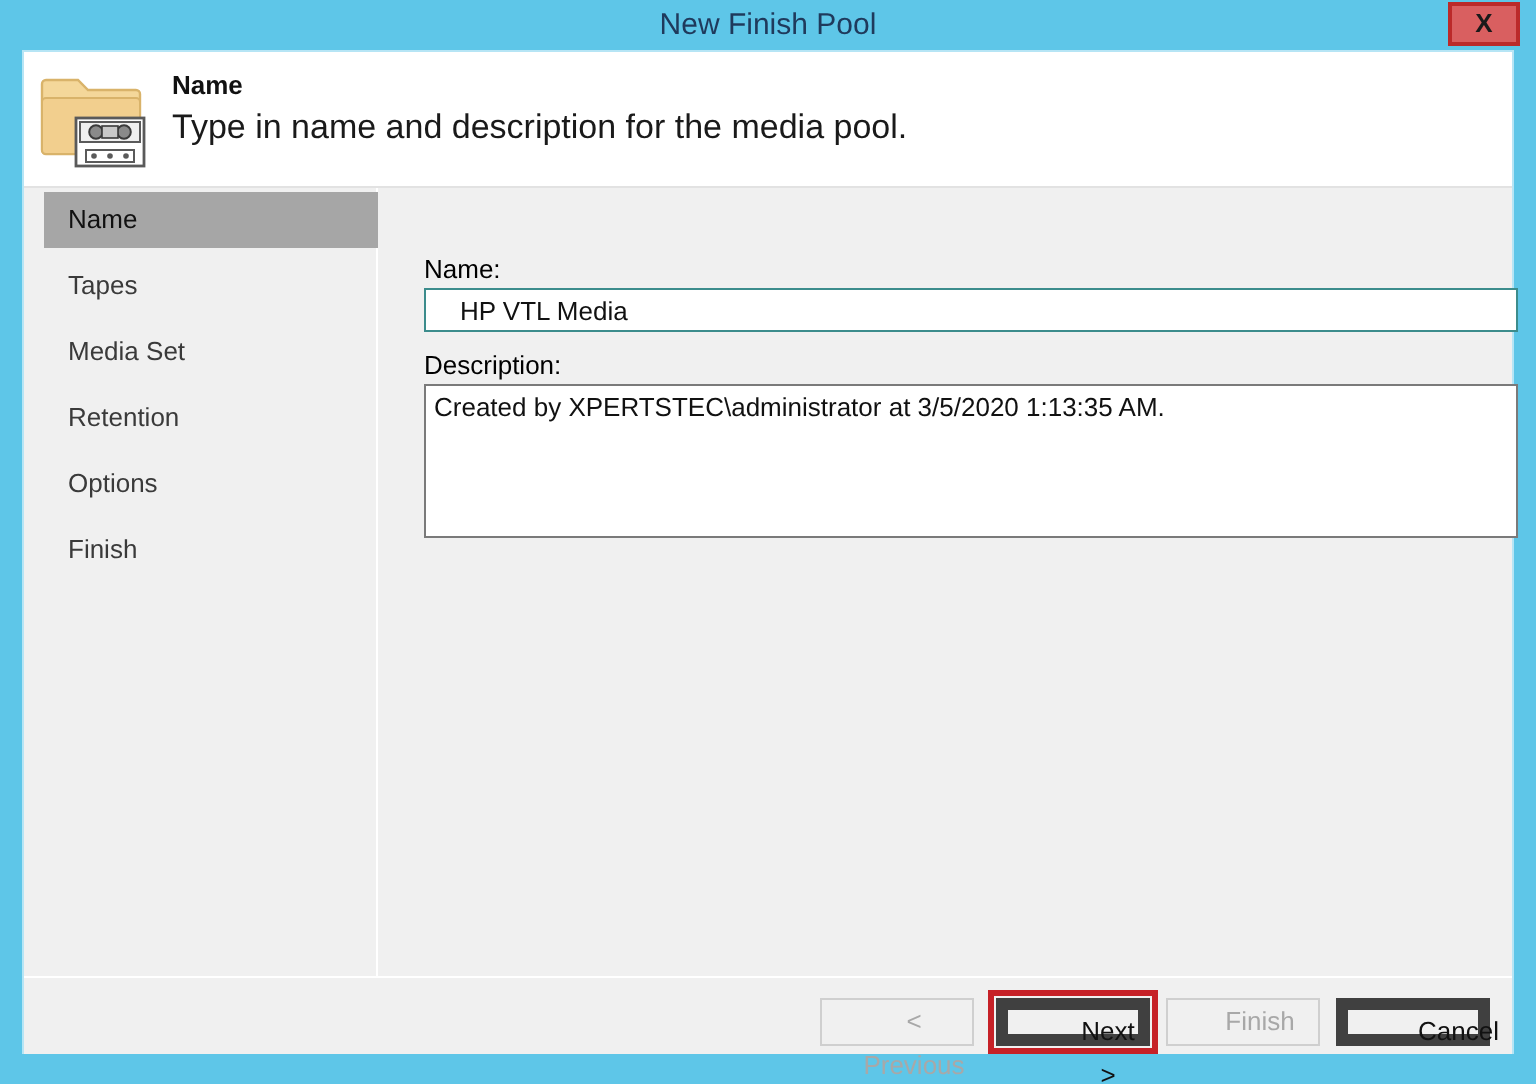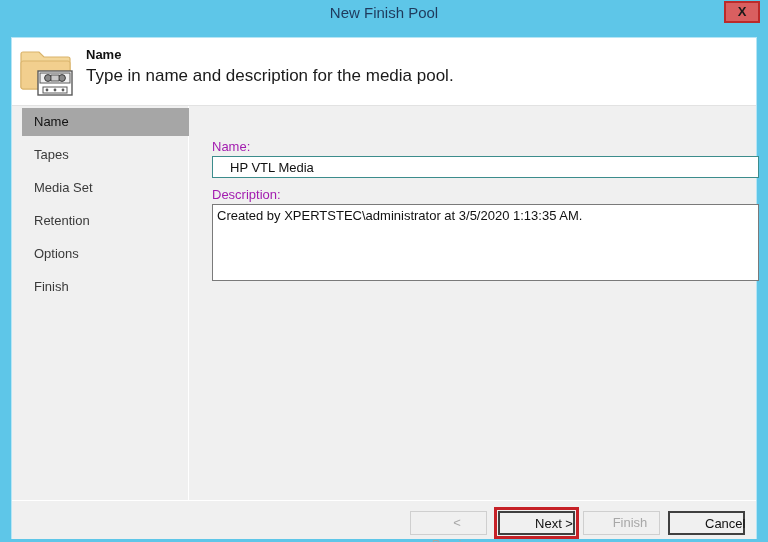--- a/index.html
+++ b/index.html
@@ -10,21 +10,21 @@
     width: 768px;
     height: 542px;
     background: #5ec6e8;
     font-family: "Liberation Sans", sans-serif;
     overflow: hidden;
   }
 
   .window {
     position: absolute;
     left: 12px;
-    top: 38px;
+    top: 26px;
     width: 744px;
     height: 500px;
     background: #ffffff;
     box-shadow: 0 0 0 1px rgba(255,255,255,0.55);
   }
 
   
   .titlebar {
     position: absolute;
     left: 0; top: 0;
@@ -130,21 +130,21 @@
     position: absolute;
     left: 177px;
     top: 0;
     width: 567px;
     height: 394px;
     background: #f0f0f0;
   }
   .field-label {
     position: absolute;
     font-size: 13px;
-    color: #a21caf;
+    color: #000000;
   }
   .name-input {
     position: absolute;
     left: 23px;
     top: 50px;
     width: 547px;
     height: 22px;
     box-sizing: border-box;
     border: 1px solid #3c8c8c;
     background: #ffffff;
@@ -197,21 +197,21 @@
     line-height: 22px;
     cursor: pointer;
   }
   .btn.disabled {
     color: #a8a8a8;
     border-color: #cfcfcf;
     cursor: default;
     padding-left: 17px;
   }
   .btn.strong {
-    border: 2px solid #404040;
+    border: 6px solid #404040;
     padding-left: 35px;
   }
   .annot {
     position: absolute;
     border: 3px solid #c62127;
     box-sizing: border-box;
     pointer-events: none;
   }
 </style>
 </head>

